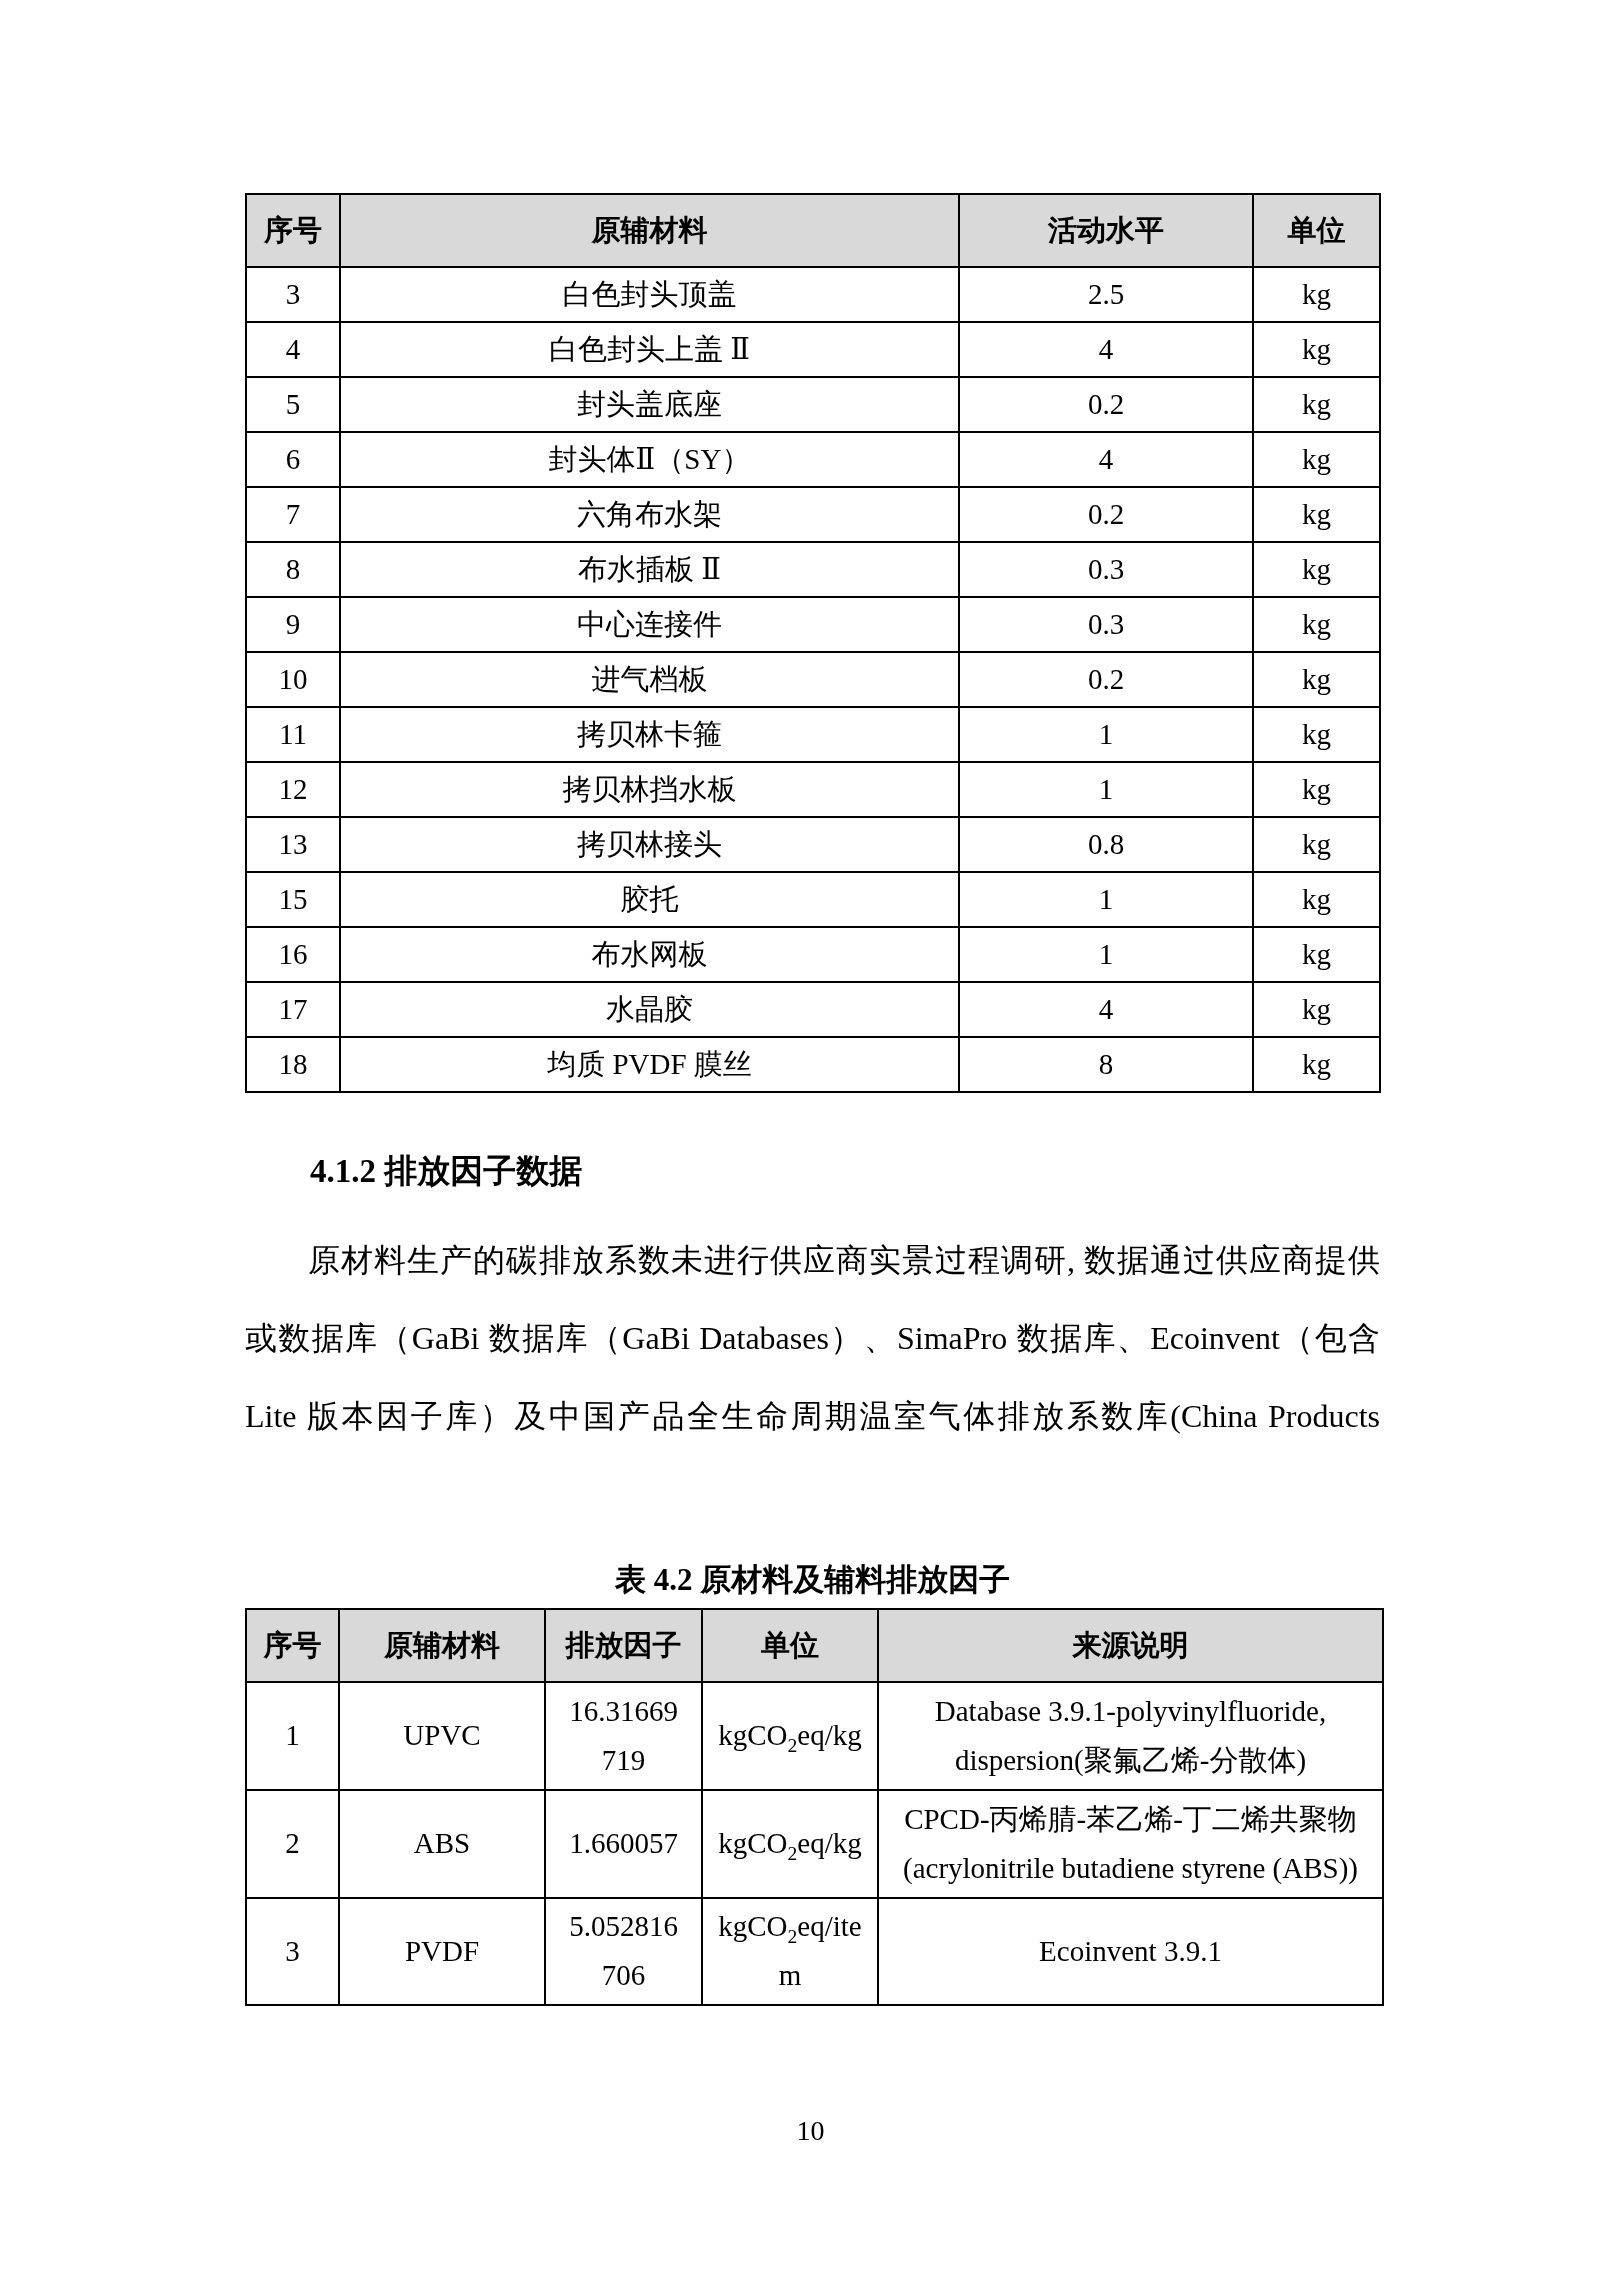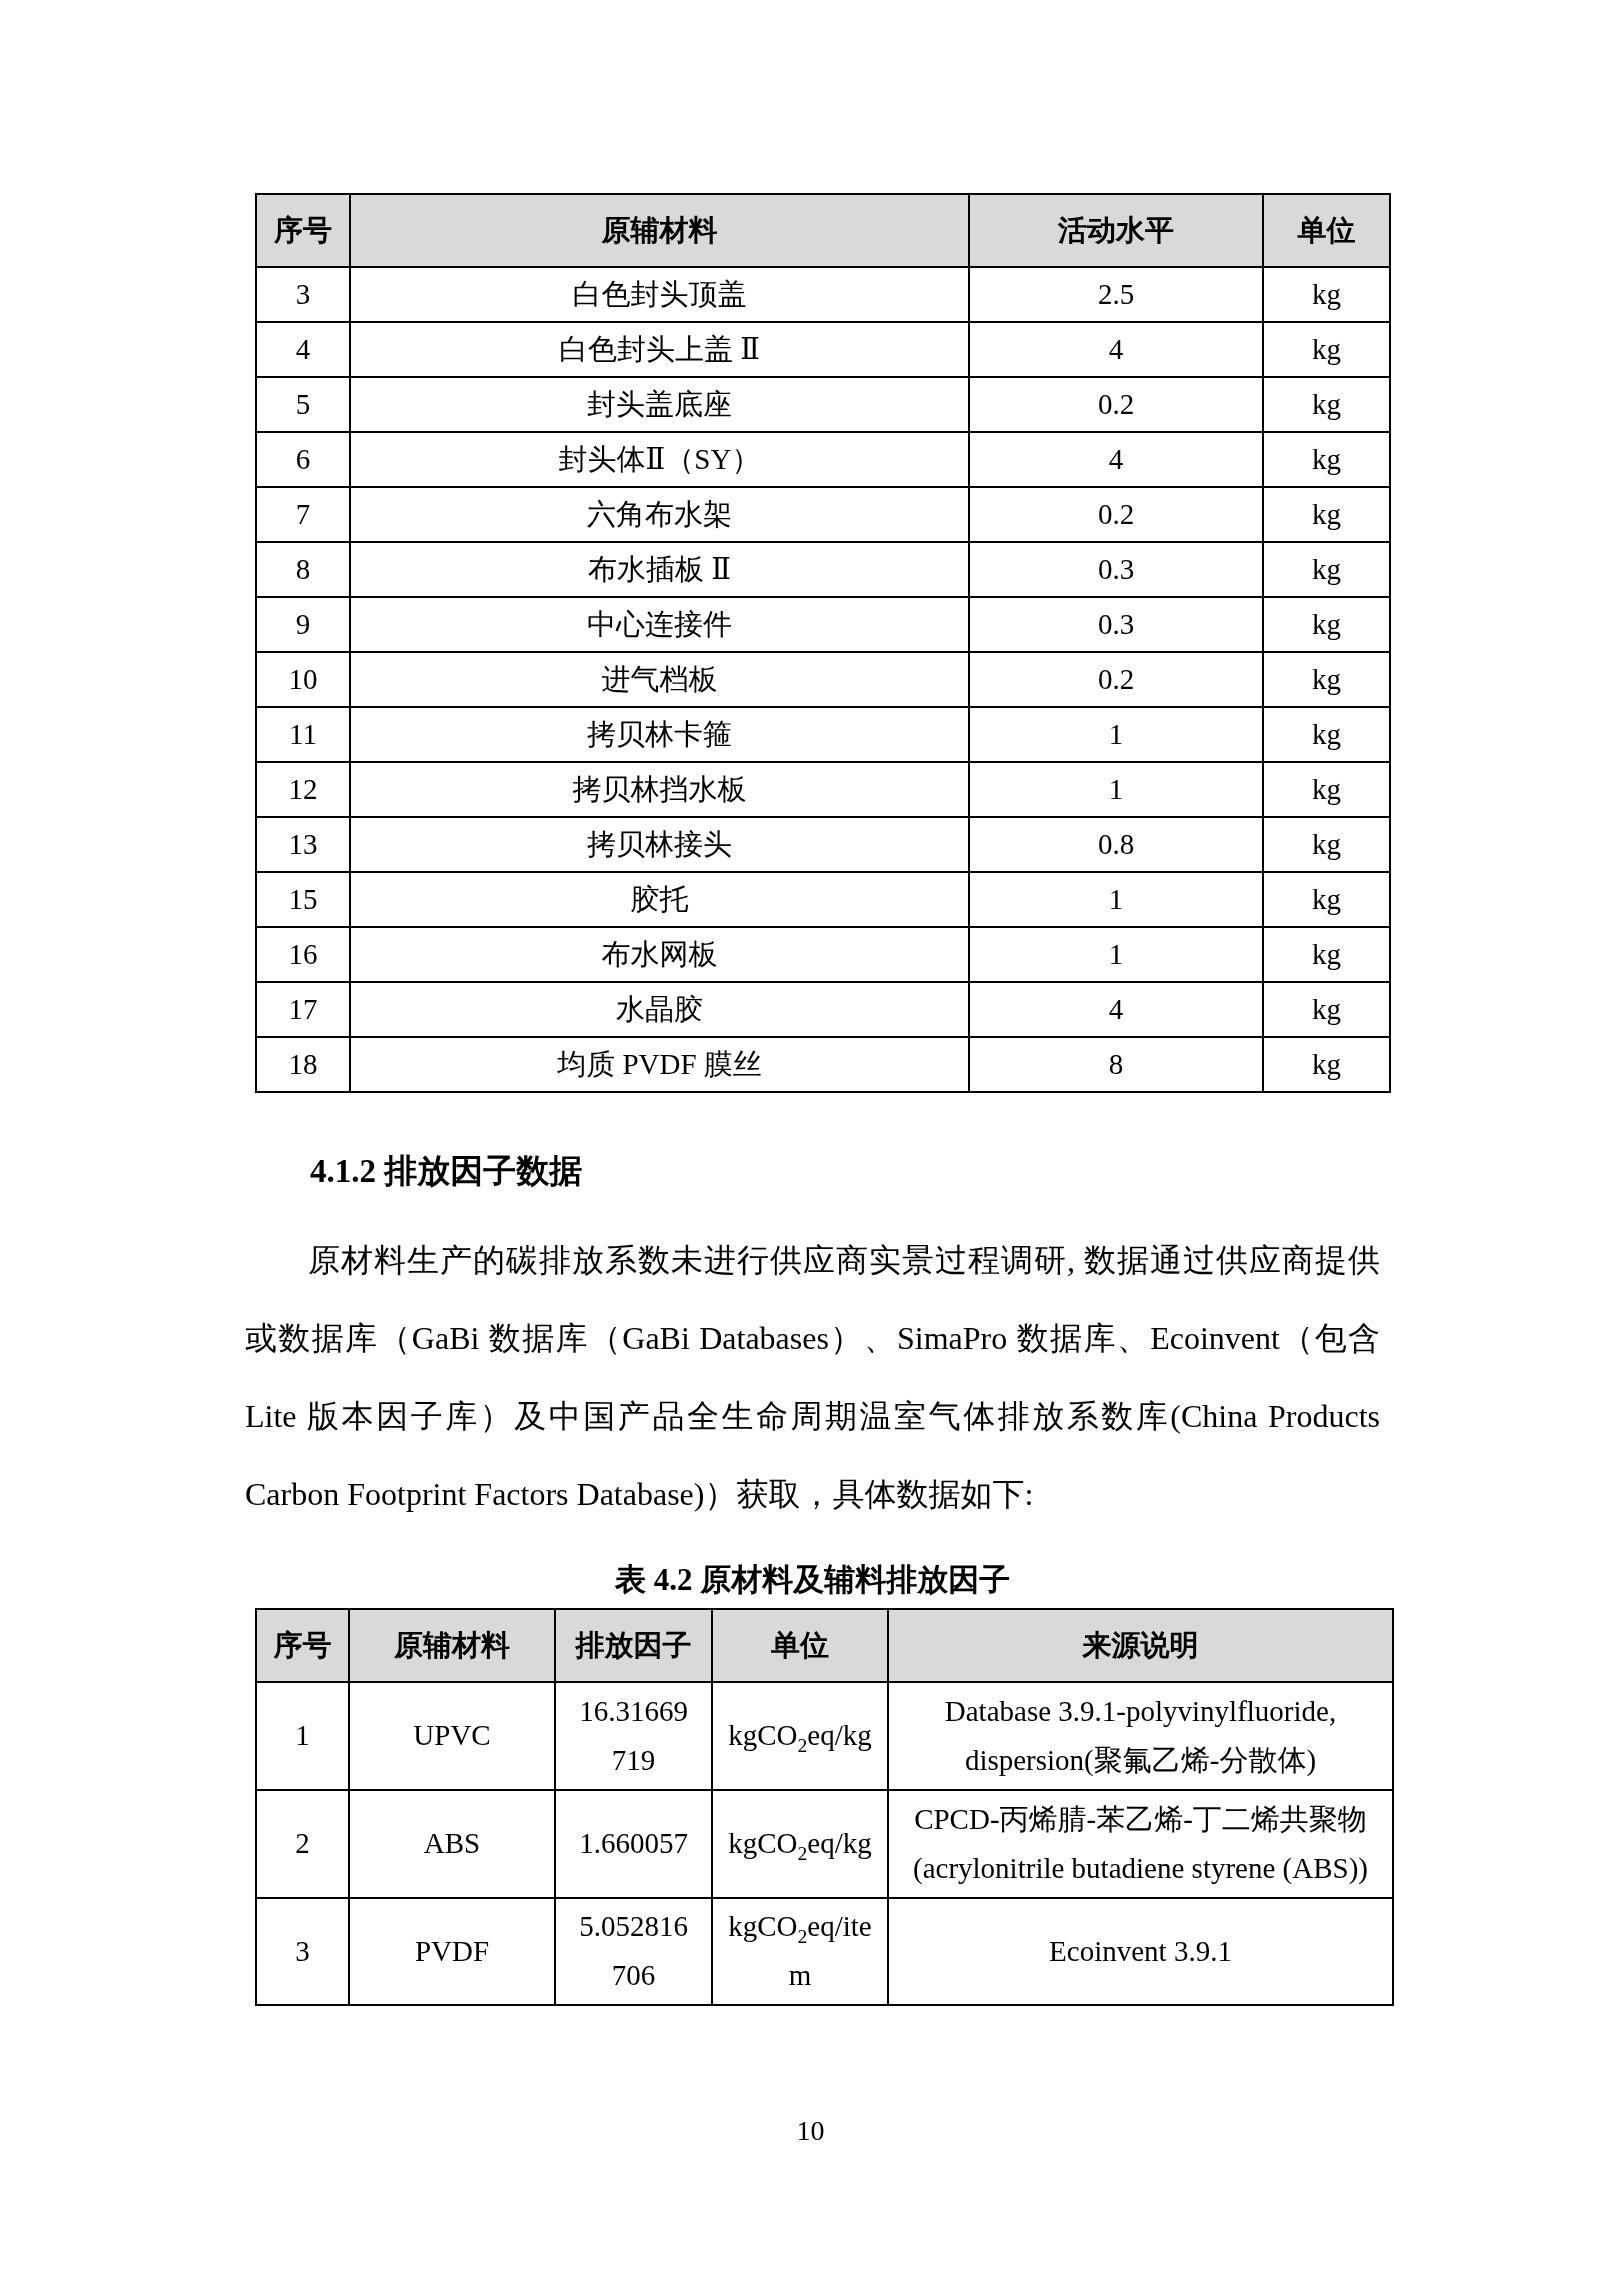--- a/index.html
+++ b/index.html
@@ -6,21 +6,21 @@
   body {
     width: 1621px; height: 2292px;
     background: #ffffff;
     position: relative;
     font-family: "Liberation Serif", "DejaVu Serif", serif;
     color: #000;
   }
   .abs { position: absolute; }
 
   
-  table { border-collapse: collapse; table-layout: fixed; width: 100%; margin-left: 10px; }
+  table { border-collapse: collapse; table-layout: fixed; width: 100%; }
   th, td {
     border: 2px solid #000;
     border-top-width: 2.9px; border-bottom-width: 2.9px;
     text-align: center; vertical-align: middle;
     font-size: 29px; padding: 0 5.9px;
     box-sizing: border-box;
     overflow: hidden;
   }
   table { border: 2.9px solid #000; }
   th { background: #d9d9d9; font-weight: bold; height: 73px; }
@@ -161,21 +161,20 @@
     </tbody>
   </table>
 </div>
 
 <div class="abs" id="heading">4.1.2 排放因子数据</div>
 
 <div class="abs" id="para">
   <div class="pline first">原材料生产的碳排放系数未进行供应商实景过程调研, 数据通过供应商提供</div>
   <div class="pline">或数据库（GaBi 数据库（GaBi Databases）、SimaPro 数据库、Ecoinvent（包含</div>
   <div class="pline">Lite 版本因子库）及中国产品全生命周期温室气体排放系数库(China Products</div>
-  <div class="pline last">Carbon Footprint Factors Database)）获取，具体数据如下:</div>
 </div>
 
 <div class="abs" id="caption">表 4.2 原材料及辅料排放因子</div>
 
 <div class="abs" id="tbl2-wrap">
   <table id="tbl2">
     <colgroup>
         <col style="width:93px">
         <col style="width:206px">
         <col style="width:157px">

